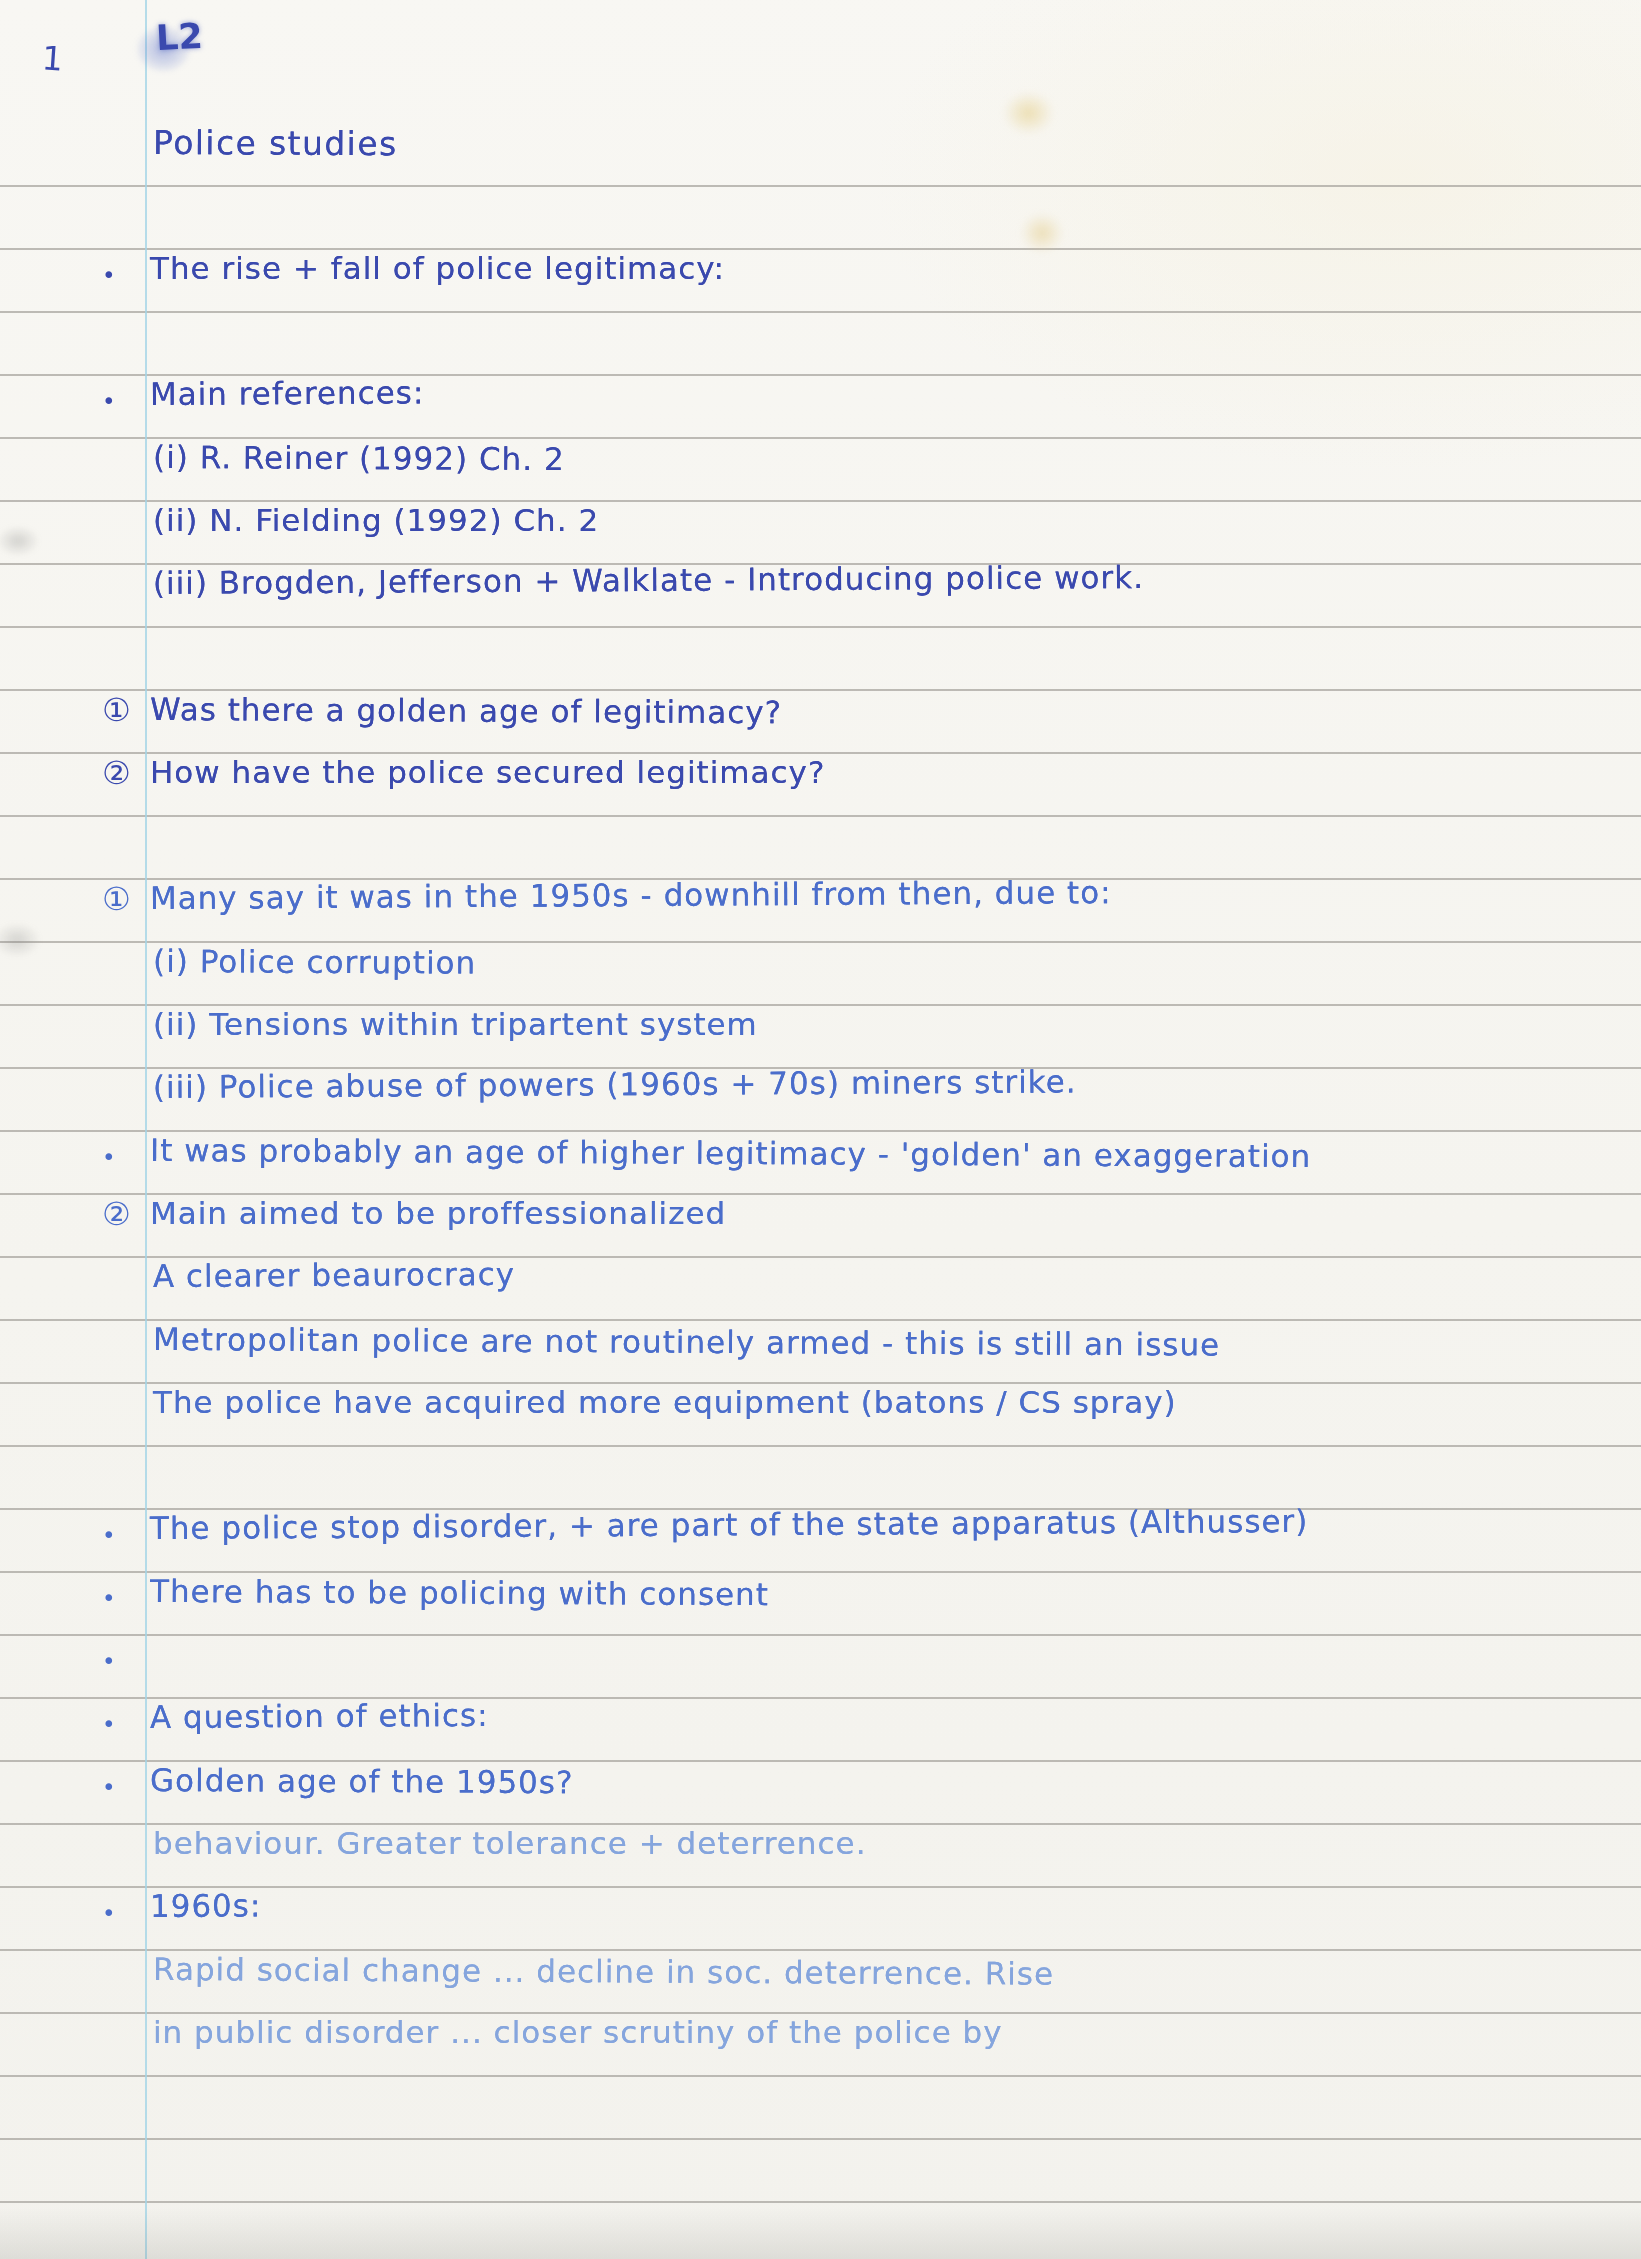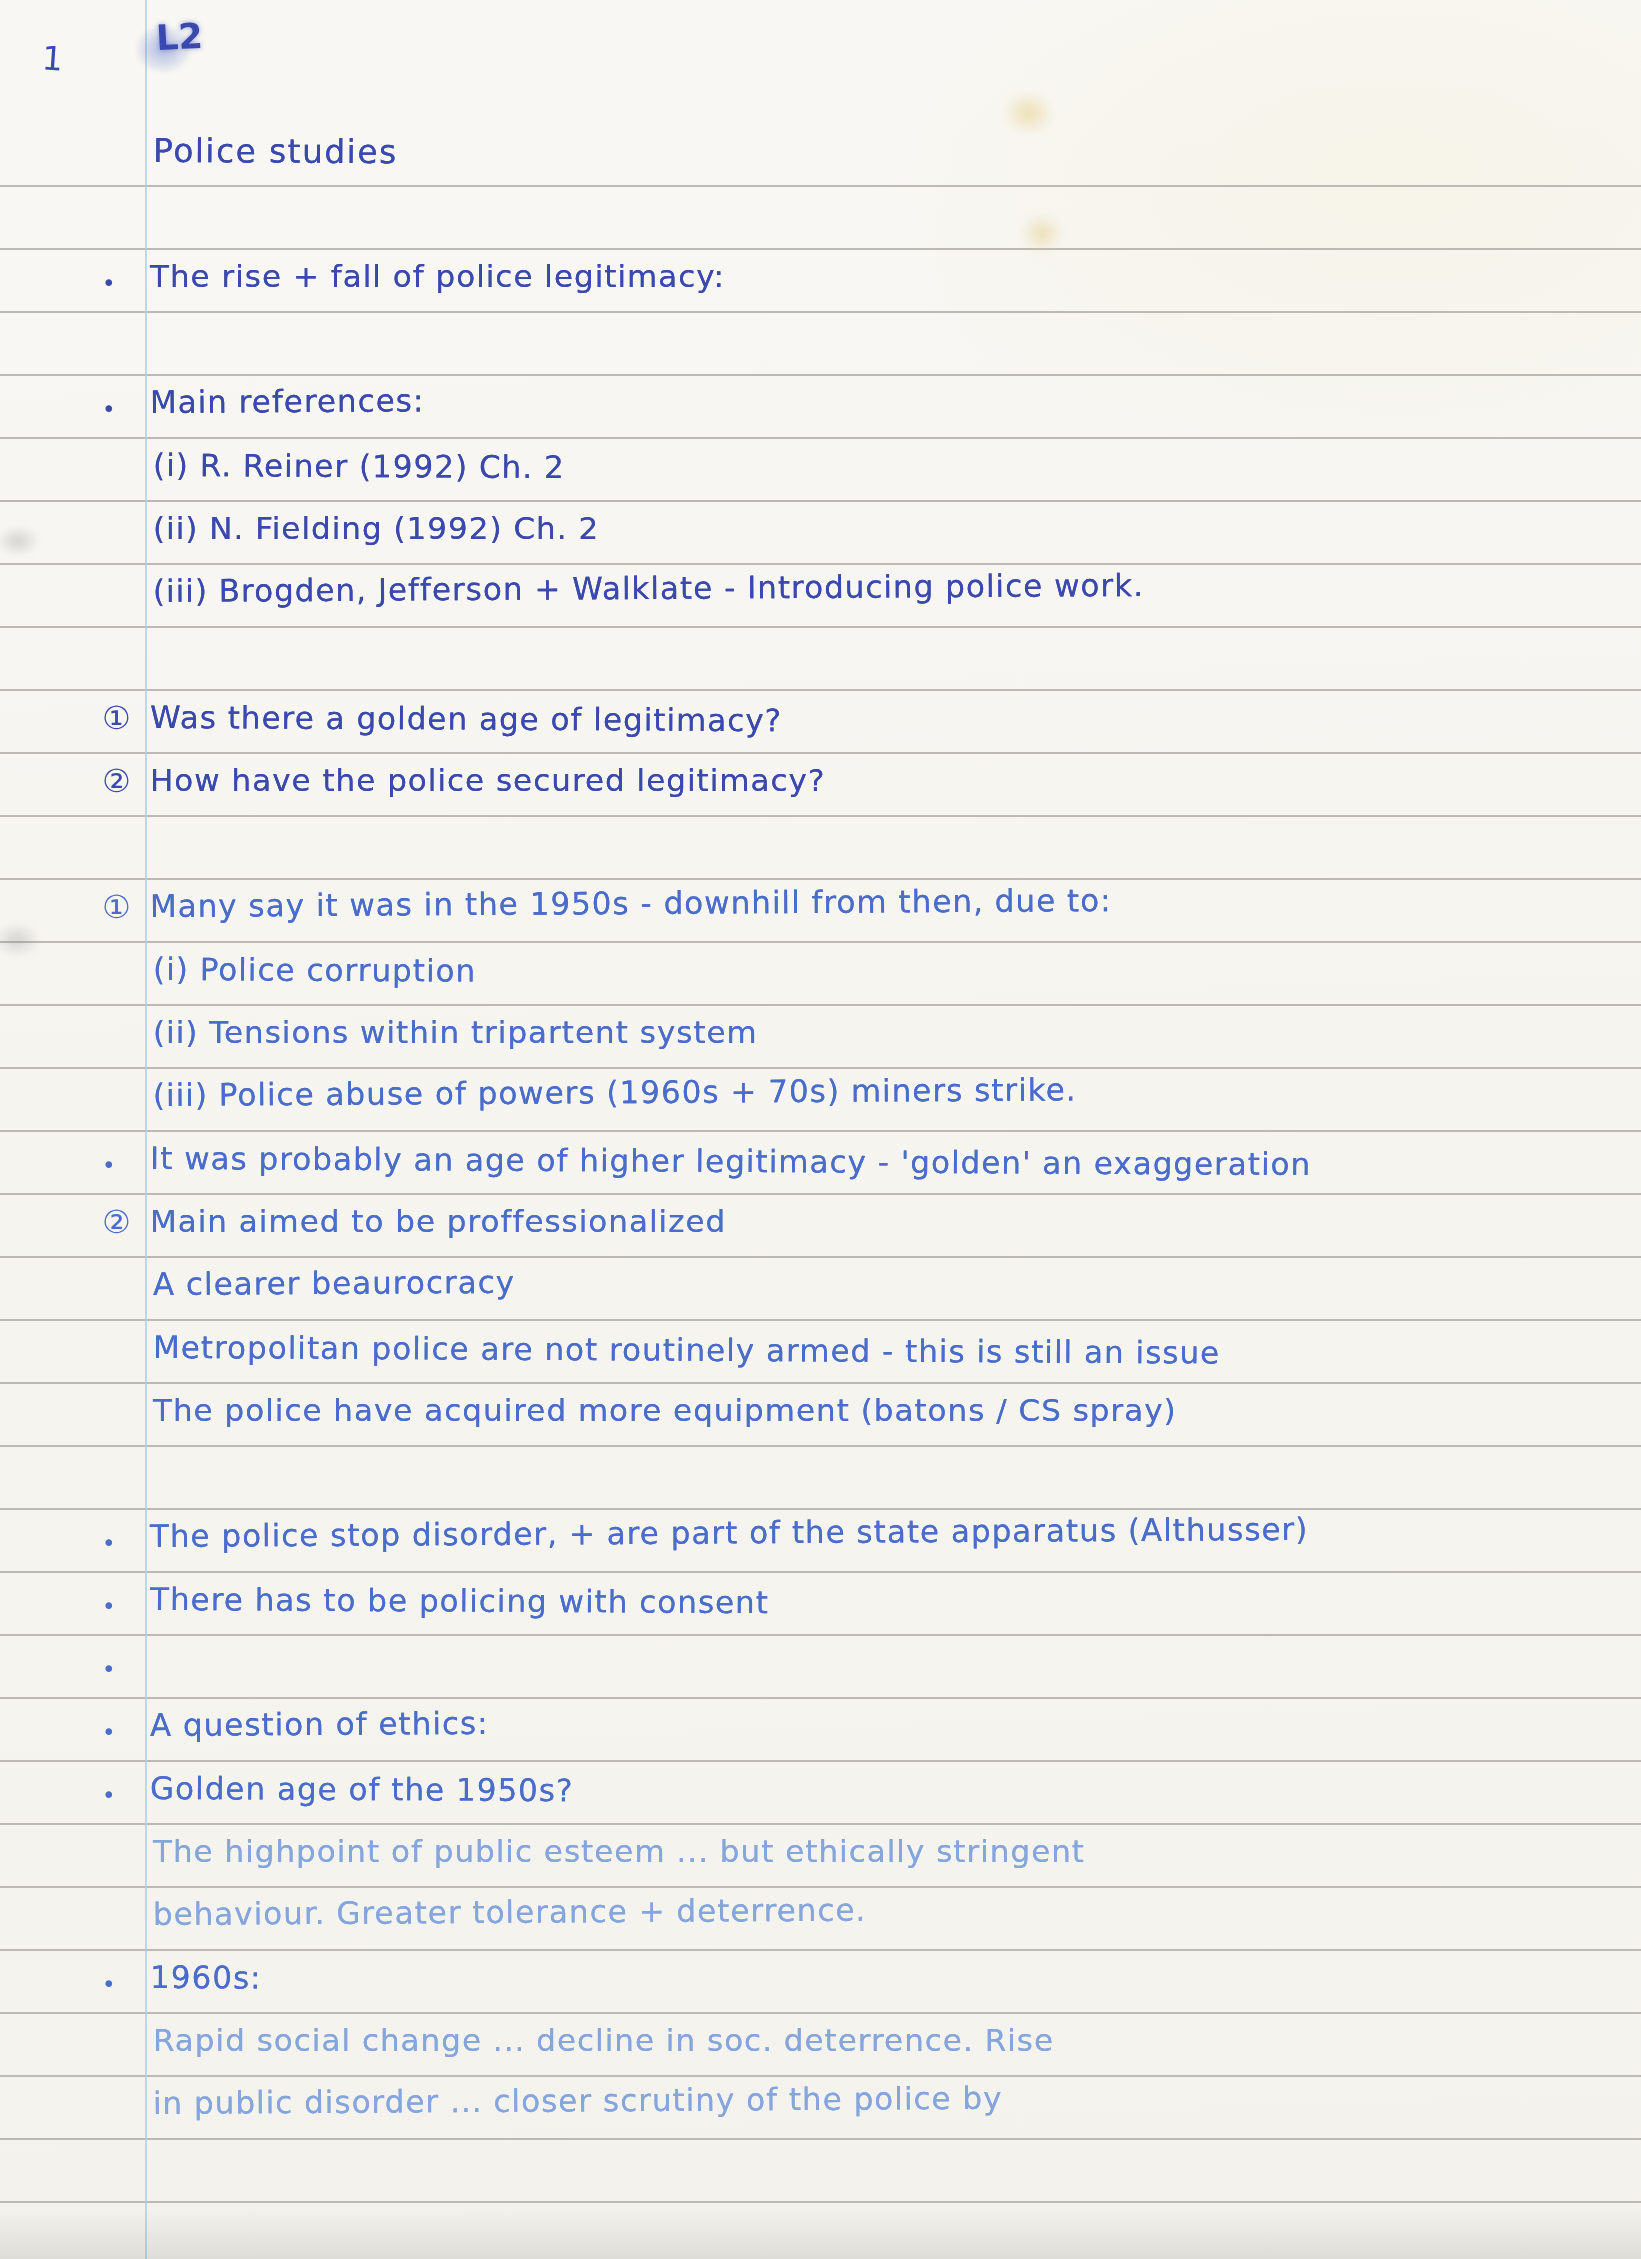--- a/index.html
+++ b/index.html
@@ -50,22 +50,22 @@
     filter:blur(2.9px); }
   .smudge-left-b { left:-17.4px; top:915px; width:68px; height:50px;
     background:radial-gradient(closest-side, rgba(120,120,118,.26), transparent 70%);
     filter:blur(2.9px); }
   .bottom-shade { left:0; right:0; bottom:0; height:52px; position:absolute;
     background:linear-gradient(to bottom, transparent, rgba(110,110,104,.16)); }
 
   .notes { position:absolute; top:124px; left:0; right:19.3px; }
   .note-line {
     height:63px; box-sizing:border-box;
-    display:flex; align-items:center;
-    padding-bottom:10px;
+    display:flex; align-items:flex-start;
+    padding-bottom:18px;
     white-space:nowrap;
   }
   .indent-0 { padding-left:102px; }
   .indent-1 { padding-left:153px; }
   .marker {
     flex:0 0 auto; width:48px;
     color:inherit;
   }
   .marker.bullet { font-size:23px; padding-bottom:6.8px; align-self:flex-end; }
   .marker.circled { font-size:32px; }
@@ -167,23 +167,20 @@
         </div>
         <div class="note-line indent-0 ink-mid">
           <span class="marker bullet">•</span>
           <span class="note-text">A question of ethics:</span>
         </div>
         <div class="note-line indent-0 ink-mid">
           <span class="marker bullet">•</span>
           <span class="note-text">Golden age of the 1950s?</span>
         </div>
         <div class="note-line indent-1 ink-light">
-          <span class="note-text">The highpoint of public esteem ... but ethically stringent</span>
-        </div>
-        <div class="note-line indent-1 ink-light">
           <span class="note-text">behaviour. Greater tolerance + deterrence.</span>
         </div>
         <div class="note-line indent-0 ink-mid">
           <span class="marker bullet">•</span>
           <span class="note-text">1960s:</span>
         </div>
         <div class="note-line indent-1 ink-light">
           <span class="note-text">Rapid social change ... decline in soc. deterrence. Rise</span>
         </div>
         <div class="note-line indent-1 ink-light">

